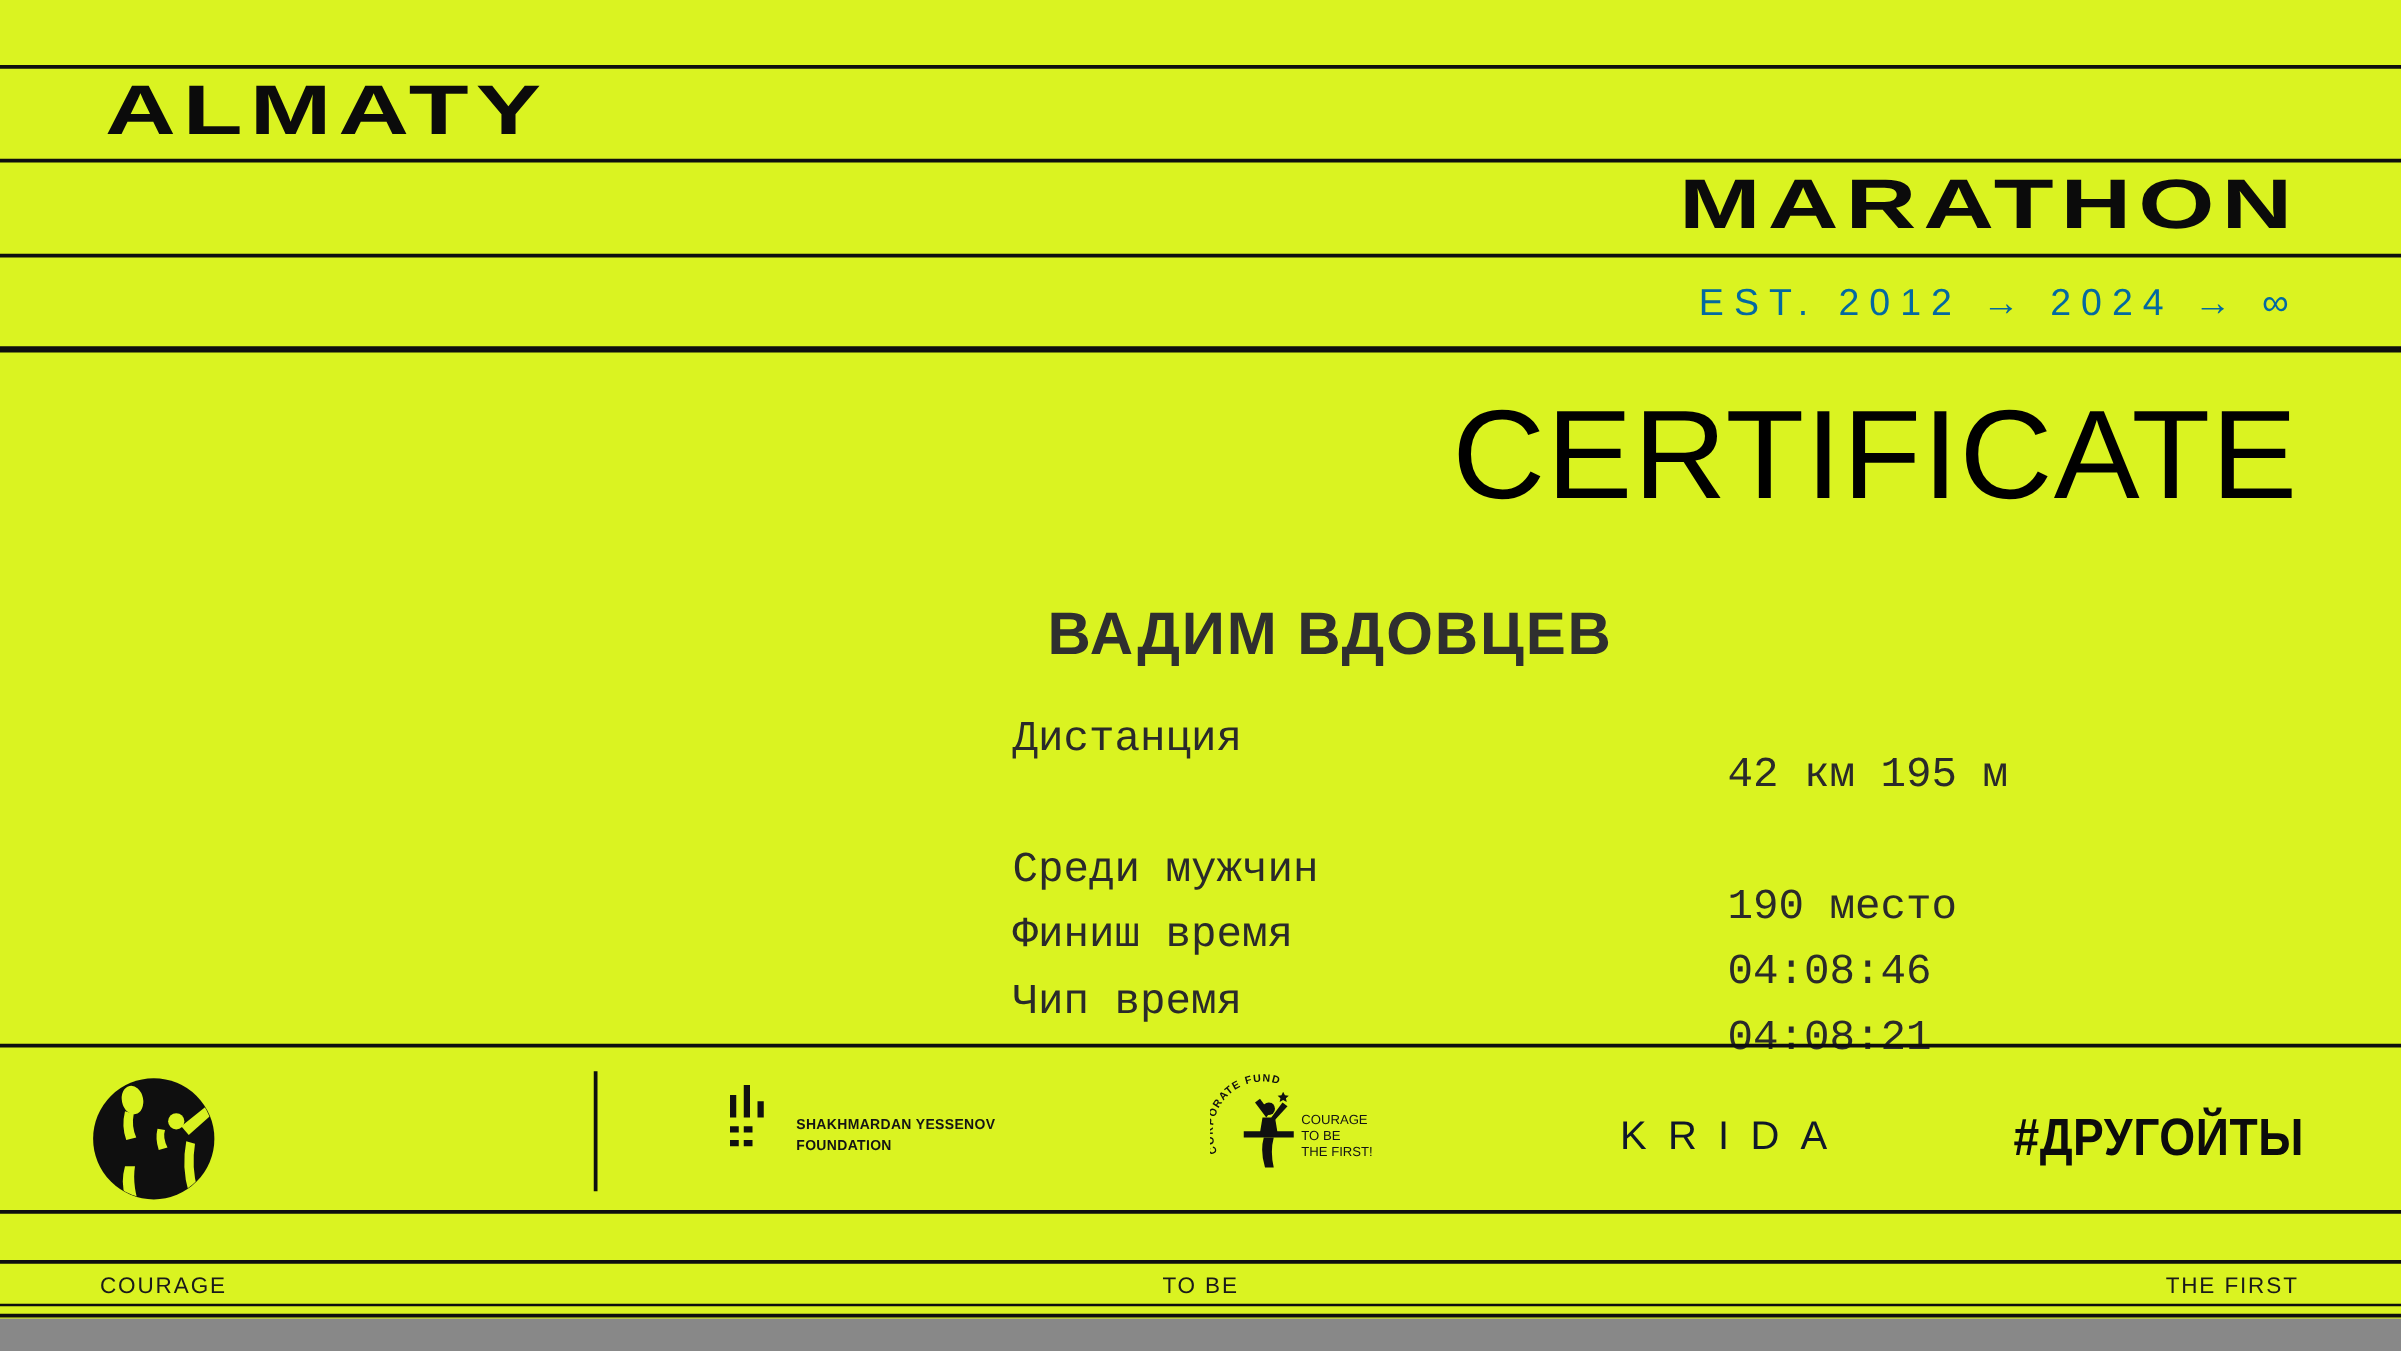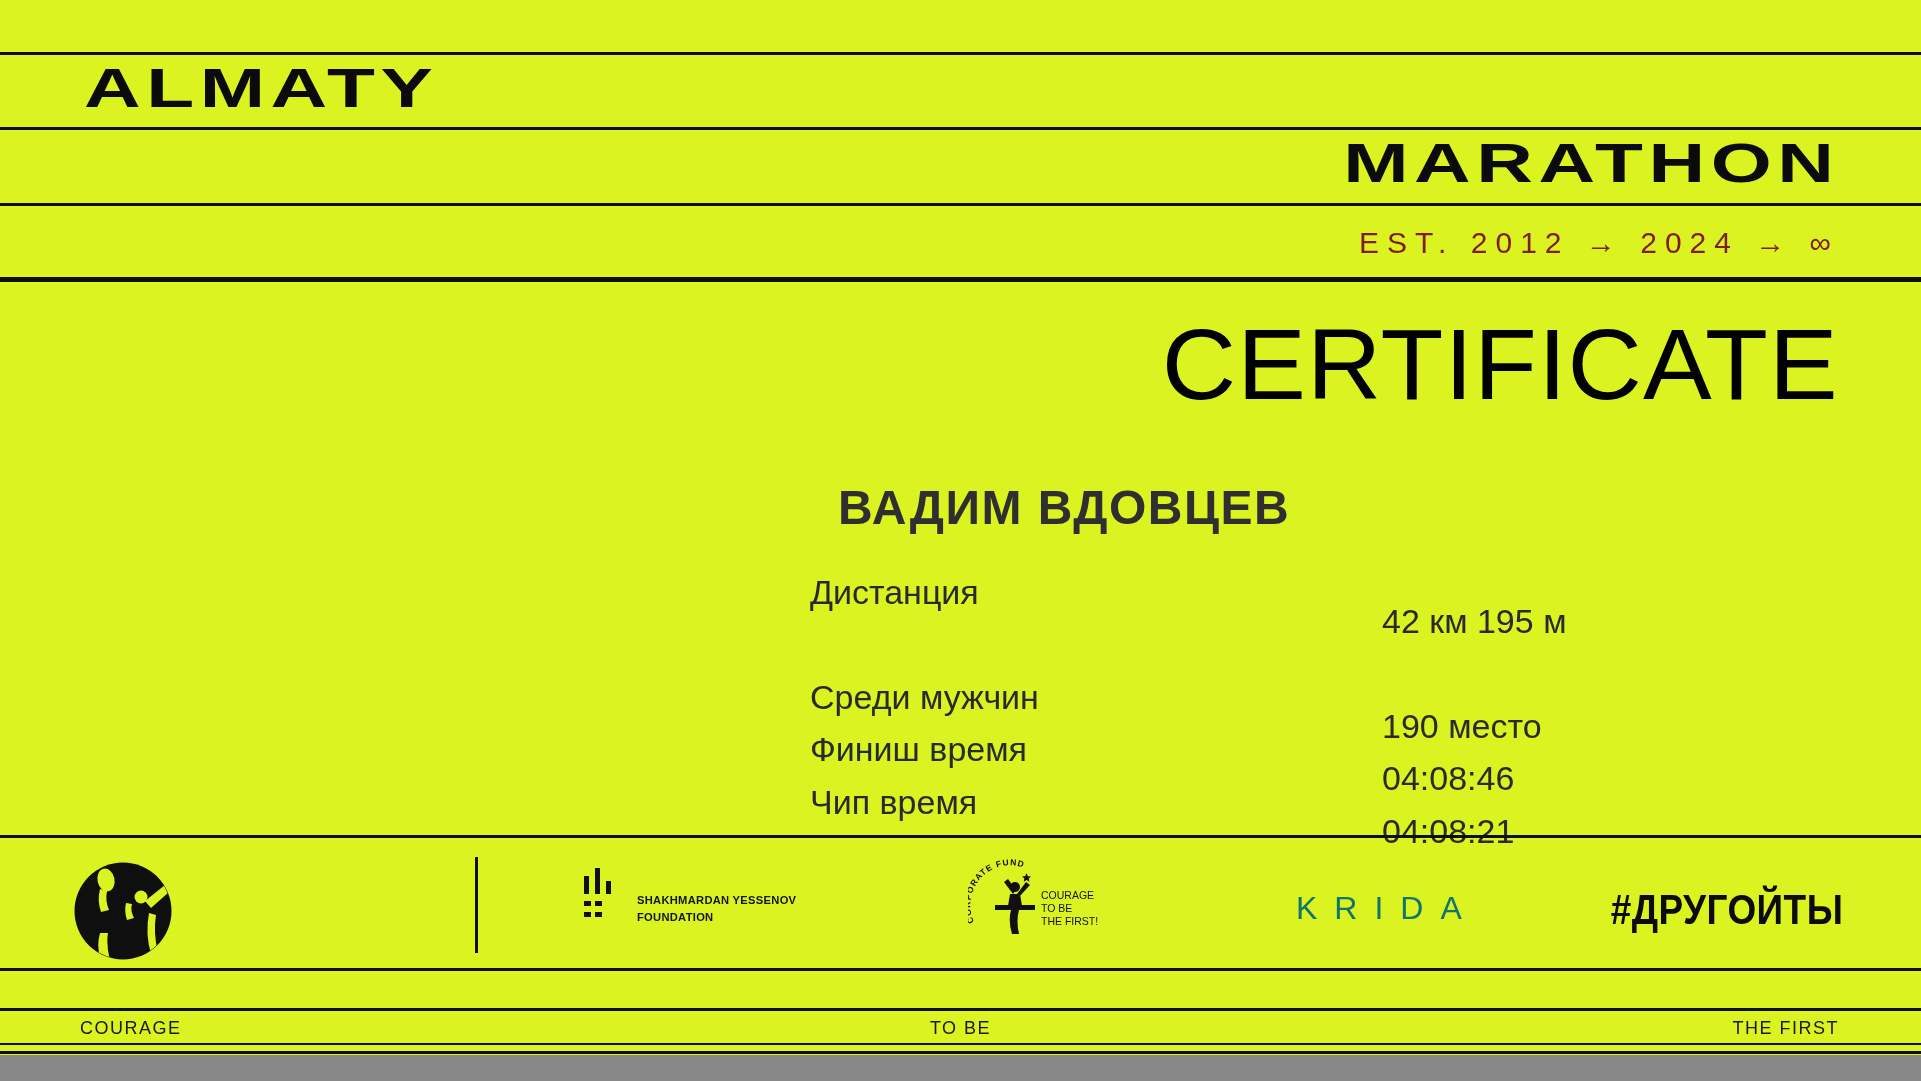--- a/index.html
+++ b/index.html
@@ -24,34 +24,34 @@
     line-height:1;
     letter-spacing:4px;
     color:#0B0B0B;
     white-space:nowrap;
   }
   .brand.left{left:84px;top:60px;transform:scaleX(1.40);transform-origin:left center;}
   .brand.right{right:82px;top:135px;transform:scaleX(1.40);transform-origin:right center;}
   .est{
     position:absolute;right:82px;top:228px;
     font-size:30px;font-weight:500;letter-spacing:8px;
-    line-height:1;color:#7f1d1d;white-space:nowrap;
+    line-height:1;color:#0369a1;white-space:nowrap;
   }
   .cert-title{
     position:absolute;right:82px;top:314px;
     font-size:101px;font-weight:400;letter-spacing:1px;
     line-height:1;color:#000;white-space:nowrap;
     transform:scaleX(1.02);transform-origin:right center;
   }
   .recipient{
     position:absolute;left:838px;top:484px;
     font-size:48px;font-weight:700;letter-spacing:1.5px;
     line-height:1;color:#2F2F2F;white-space:nowrap;
   }
-  .row{position:absolute;left:810px;font-size:34px;line-height:1;color:#2A2A2A;white-space:nowrap;}
+  .row{position:absolute;left:810px;font-size:34px;line-height:1;color:#2A2A2A;white-space:nowrap;font-family:Liberation Mono, monospace;}
   .row .val{position:absolute;left:572px;top:0;margin-top:29px;}
   .r0{top:575px}.r1{top:627px}.r2{top:680px}.r3{top:732px}.r4{top:785px}
 
   
   .kaspi-logo{position:absolute;left:73px;top:859px;}
   .kaspi-word{
     position:absolute;left:193px;top:884px;
     font-size:51px;font-weight:700;letter-spacing:-0.5px;
     line-height:1;color:#0C0C0C;white-space:nowrap;
   }
@@ -60,21 +60,21 @@
   .yessenov-text{
     position:absolute;left:637px;top:892px;
     font-size:11.5px;font-weight:700;letter-spacing:0.3px;
     line-height:17px;color:#141414;white-space:pre-line;
     transform:scaleX(0.97);transform-origin:left center;
   }
   .corp-logo{position:absolute;left:968px;top:858px;}
   .krida{
     position:absolute;left:1296px;top:892px;
     font-size:32px;font-weight:400;letter-spacing:17px;
-    line-height:1;color:#0f766e;white-space:nowrap;
+    line-height:1;color:#0f172a;white-space:nowrap;
   }
   .drugoity{
     position:absolute;right:78px;top:889px;
     font-size:42px;font-weight:700;letter-spacing:0.5px;
     line-height:1;color:#0C0C0C;white-space:nowrap;
     transform:scaleX(0.88);transform-origin:right center;
   }
   .slogan{
     position:absolute;top:1019px;
     font-size:18px;font-weight:500;letter-spacing:1.5px;

